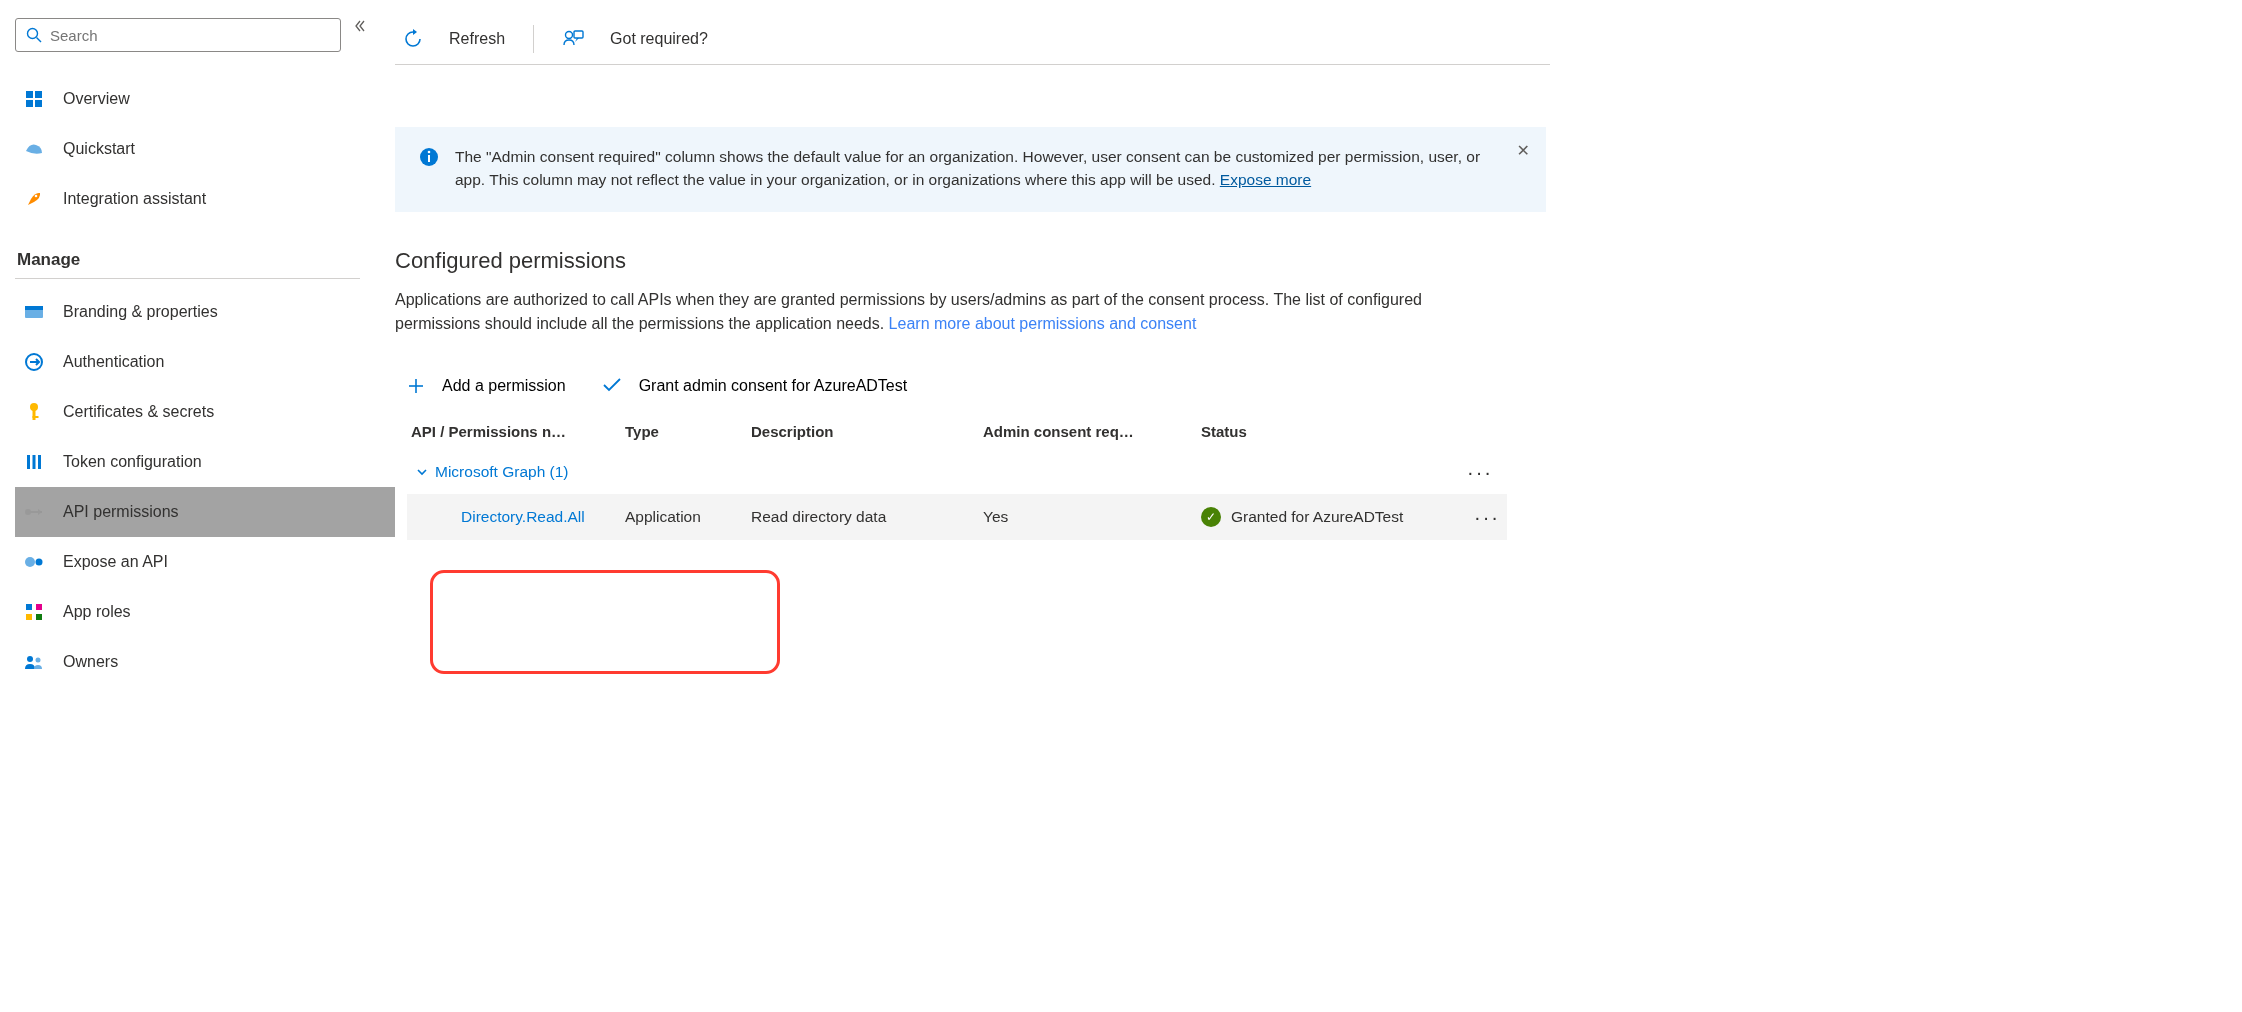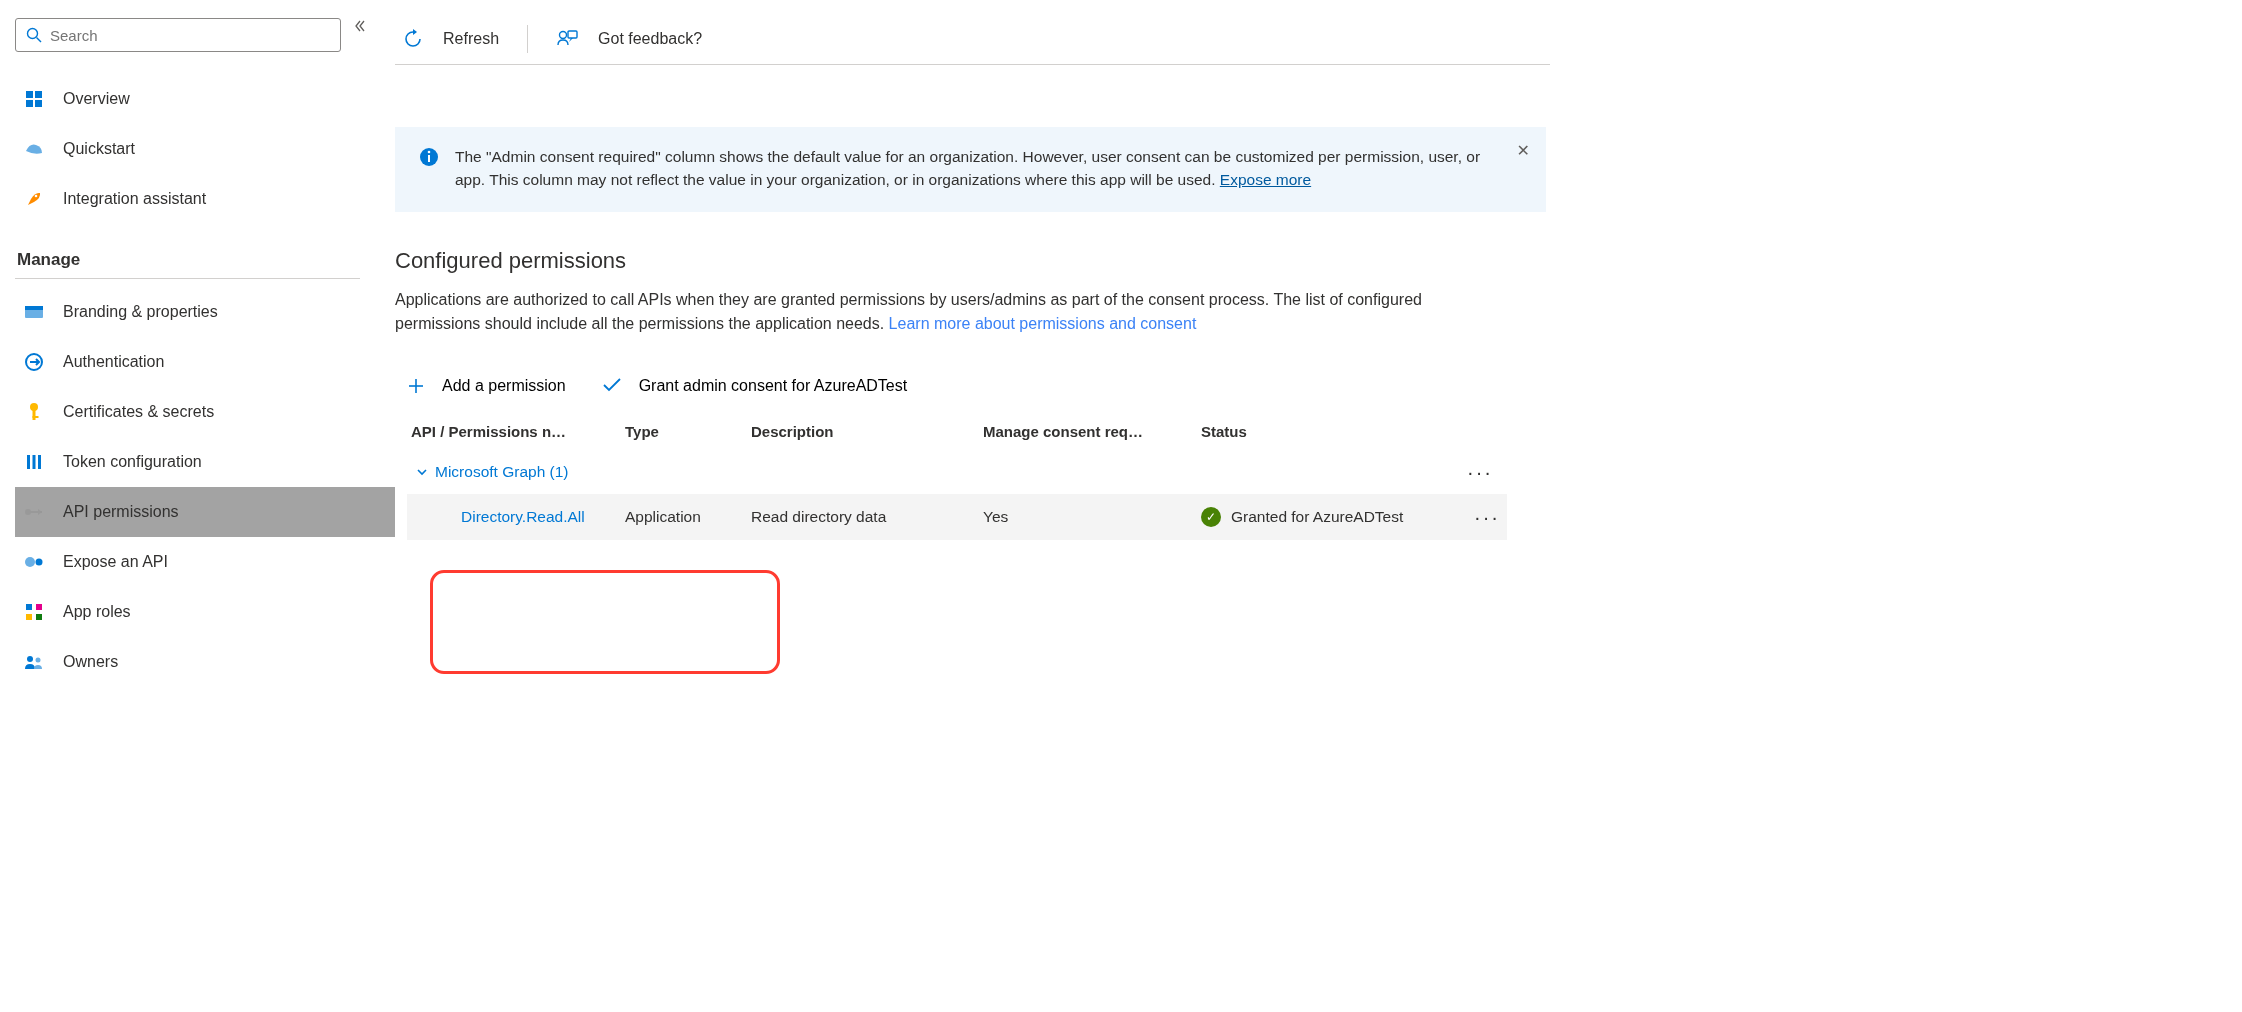--- a/index.html
+++ b/index.html
@@ -69,21 +69,21 @@
     flex: 1;
     padding: 18px 0 0 0;
     position: relative;
   }
   .toolbar {
     display: flex; align-items: center; gap: 28px;
     height: 42px;
     padding-left: 8px;
   }
   .tool-btn {
-    display: flex; align-items: center; gap: 20px;
+    display: flex; align-items: center; gap: 26px;
     font-size: 16px; cursor: pointer;
     color: #323130;
   }
   .tool-btn svg { flex:none; }
   .tool-sep { width:1px; height:28px; background:#d2d0ce; }
   .toolbar-rule { border:none; border-top:1px solid #d2d0ce; margin-top:4px; width:100%; }
 
   .info-banner {
     margin: 62px 4px 0 0;
     background: #eff6fc;
@@ -318,21 +318,21 @@
       <span>Refresh</span>
     </div>
     <div class="tool-sep"></div>
     <div class="tool-btn">
       <svg width="22" height="20" viewBox="0 0 22 20">
           <circle cx="7" cy="6" r="3.5" stroke="#0078d4" stroke-width="1.4" fill="none"></circle>
           <path d="M2 16 Q2 11 7 11 Q12 11 12 16" stroke="#0078d4" stroke-width="1.4" fill="none"></path>
           <rect x="12" y="2" width="9" height="7" rx="1" stroke="#0078d4" stroke-width="1.4" fill="none"></rect>
           <path d="M15 9 L13 13 L17 9" fill="#0078d4"></path>
         </svg>
-      <span>Got feedback?</span>
+      <span>Got required?</span>
     </div>
   </div>
   <hr class="toolbar-rule">
 
   <div class="info-banner">
     <span class="info-icon">
       <svg width="20" height="20" viewBox="0 0 20 20">
           <circle cx="10" cy="10" r="9" fill="#0078d4"></circle>
           <rect x="9" y="8" width="2" height="7" fill="#fff"></rect>
           <circle cx="10" cy="5" r="1.3" fill="#fff"></circle>
@@ -363,21 +363,21 @@
         </svg>
       <span>Grant admin consent for AzureADTest</span>
     </div>
   </div>
 
   <div class="perm-table">
     <div class="thead">
       <div class="col-api">API / Permissions n…</div>
       <div class="col-type">Type</div>
       <div class="col-desc">Description</div>
-      <div class="col-admin">Manage consent req…</div>
+      <div class="col-admin">Admin consent req…</div>
       <div class="col-status">Status</div>
       <div class="col-more"></div>
     </div>
 
     <div class="api-row">
       <span class="exp">
         <svg width="14" height="14" viewBox="0 0 14 14">
             <path d="M3 5 L7 9 L11 5" stroke="#0078d4" stroke-width="1.6" fill="none"></path>
           </svg>
         <span>Microsoft Graph (1)</span>

